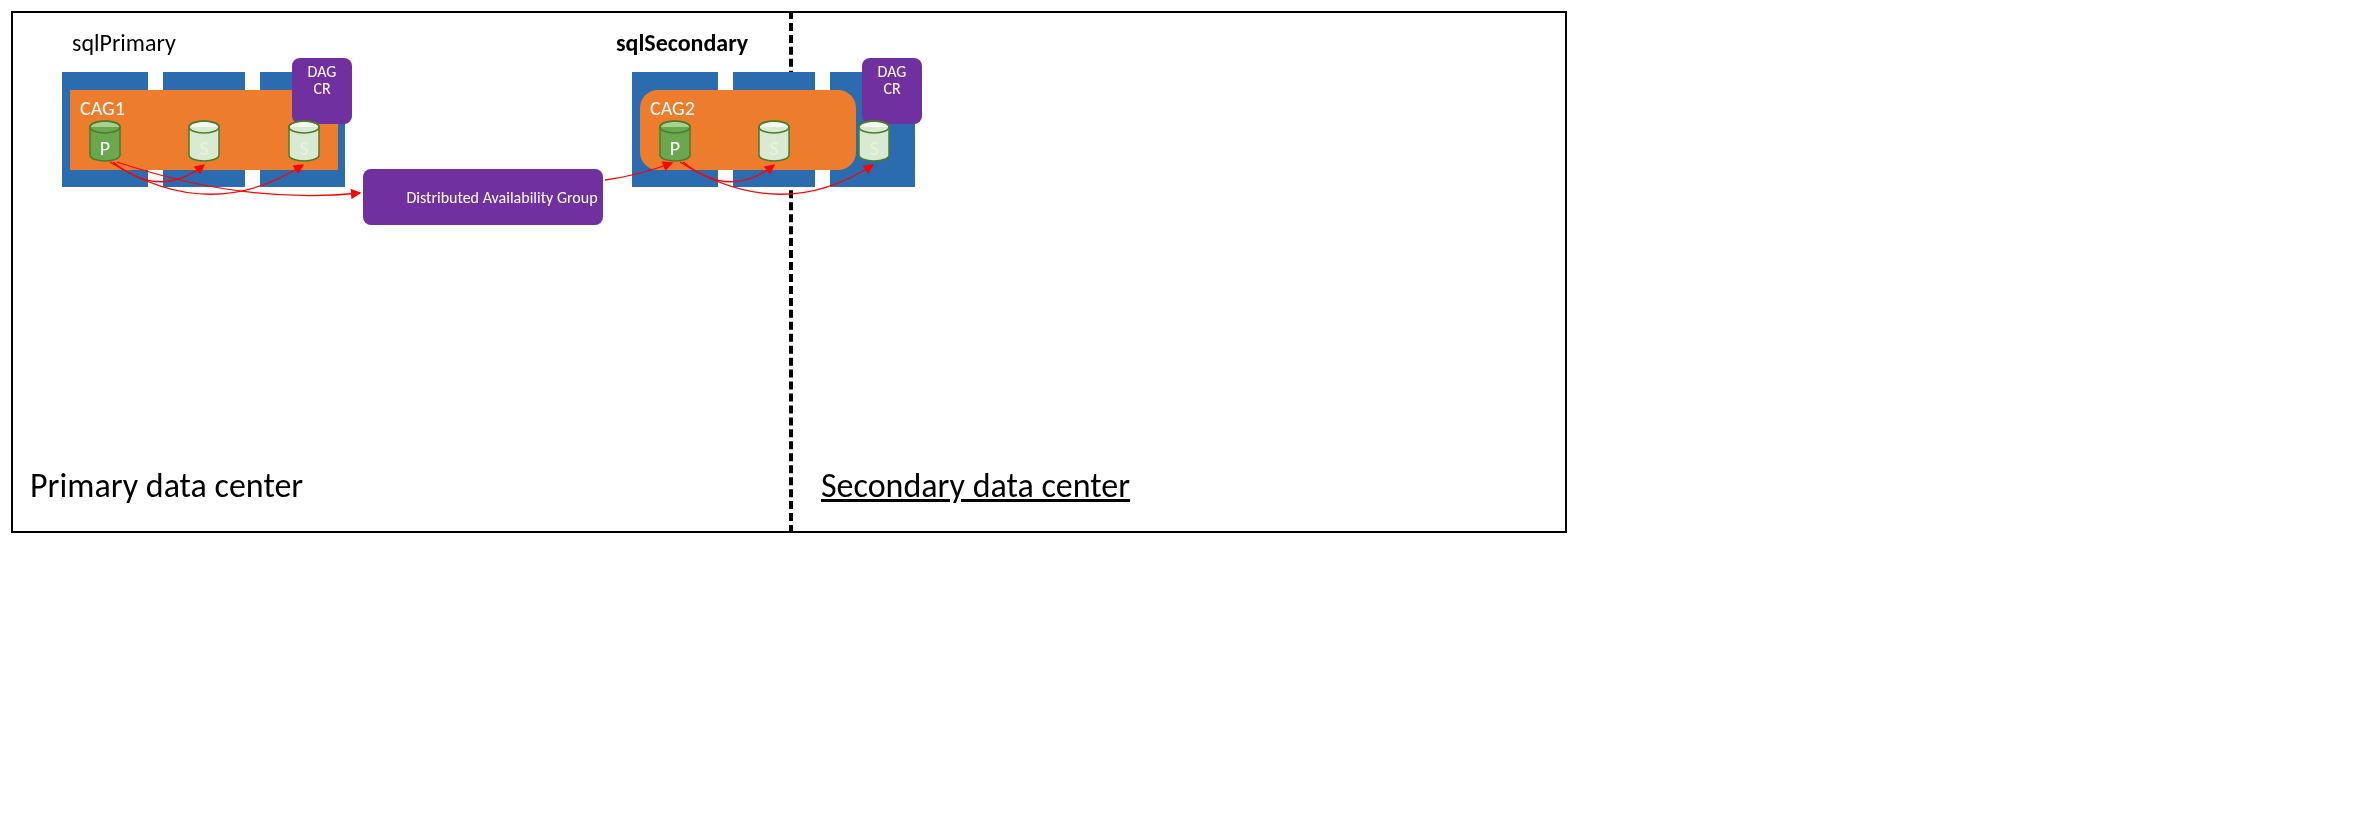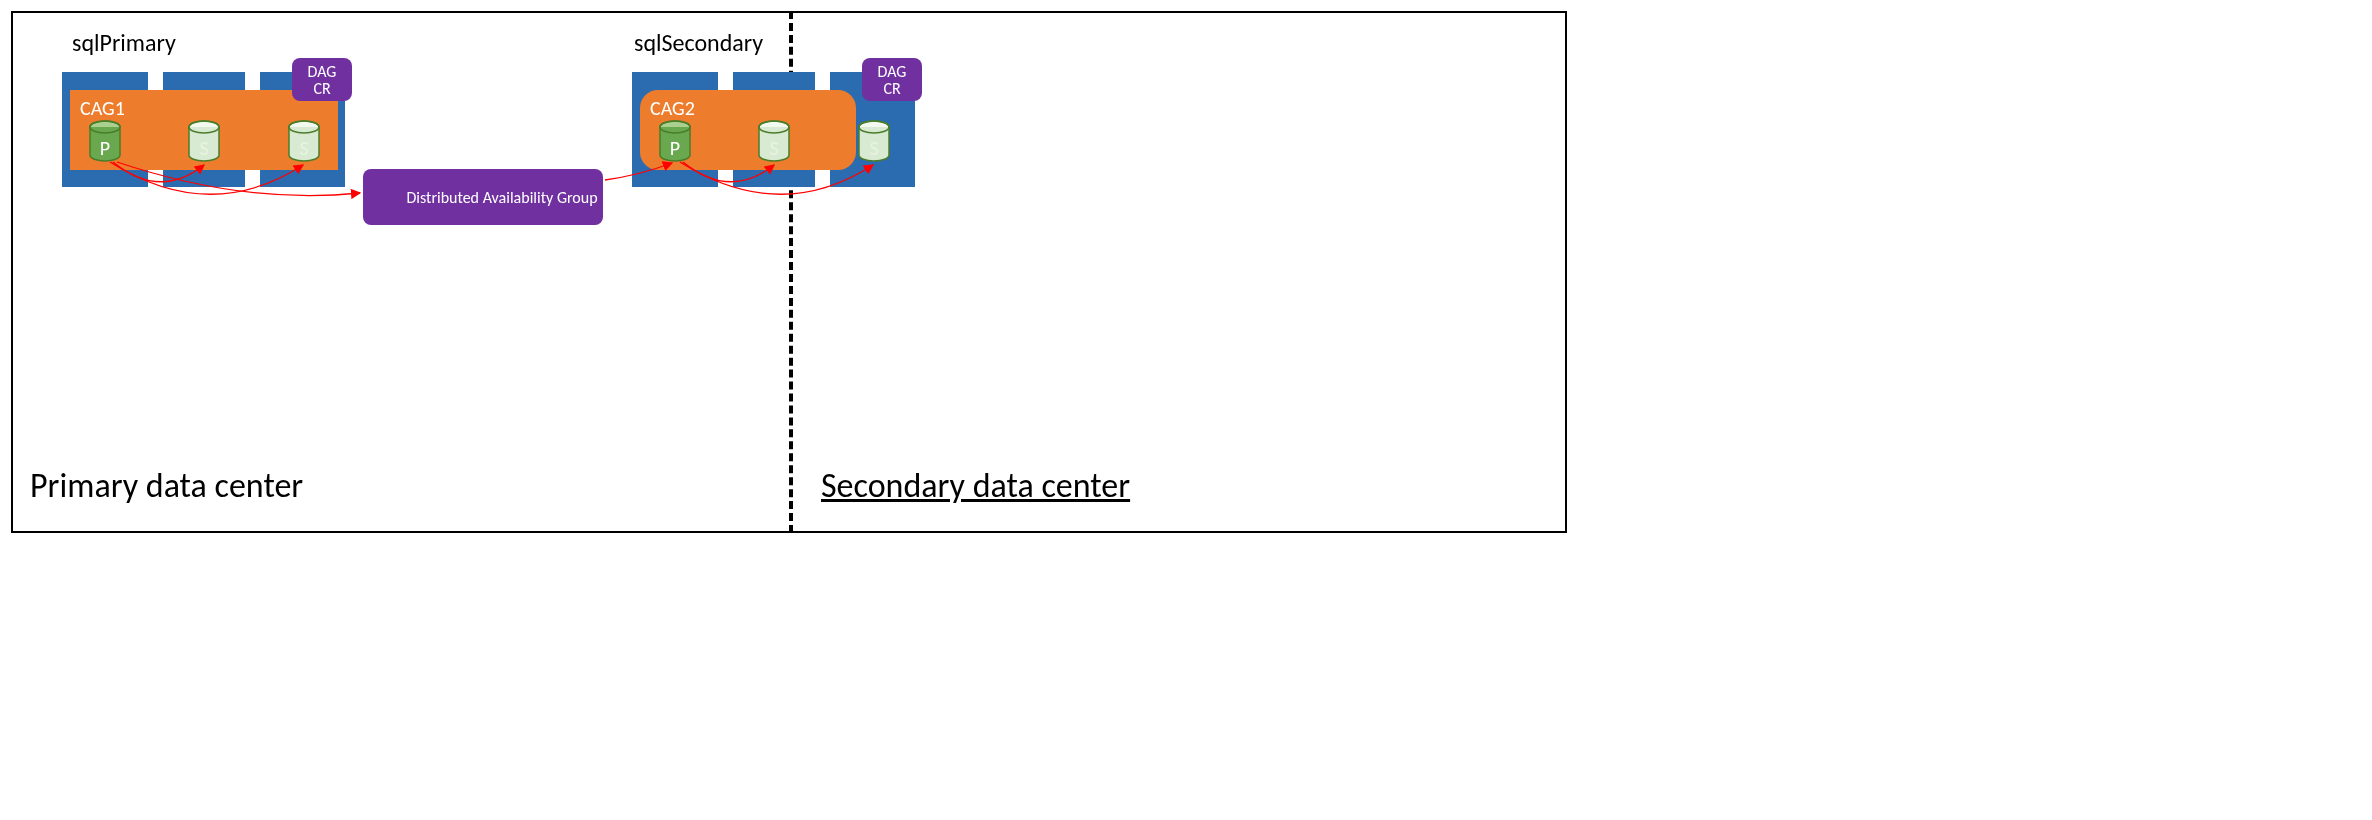--- a/index.html
+++ b/index.html
@@ -65,21 +65,21 @@
     height: 80px;
     background: #ED7D2D;
     color: #fff;
     font-size: 20px;
     padding: 6px 10px 0 10px;
   }
   
   .dag-badge {
     position: absolute;
     width: 60px;
-    height: 43px;
+    height: 66px;
     background: #7030A0;
     border-radius: 8px;
     color: #fff;
     font-size: 16px;
     line-height: 1.05;
     text-align: center;
     padding-top: 6px;
   }
   
   .dag-box {
@@ -165,21 +165,21 @@
     <svg width="34" height="42" viewBox="0 0 34 42">
       <ellipse cx="17" cy="7" rx="15" ry="6" fill="#F3F9EE" stroke="#4A7D2A" stroke-width="1.5"></ellipse>
       <path d="M2 7 L2 35 A15 6 0 0 0 32 35 L32 7" fill="#D9EAD3" stroke="#4A7D2A" stroke-width="1.5"></path>
       <ellipse cx="17" cy="7" rx="15" ry="6" fill="none" stroke="#4A7D2A" stroke-width="1.5"></ellipse>
     </svg>
     <span class="db-label" style="color:#E8F3E0;">S</span>
   </div>
 
   <div class="dc-title" style="left:30px; top:465px;">Primary data center</div>
 
-  <div class="server-title" style="left:634px; top:28px;">sqlSecondary</div>
+  <div class="server-title" style="left:616px; top:28px;font-weight:bold;">sqlSecondary</div>
 
   <div class="cluster" style="left:632px; top:72px; width:284px;">
     <div class="segment seg1"></div>
     <div class="segment seg2"></div>
     <div class="segment seg3"></div>
   </div>
 
   <div class="cag" style="left:640px; top:90px; width:216px;border-radius:18px;">
     <span>CAG2</span>
   </div>

